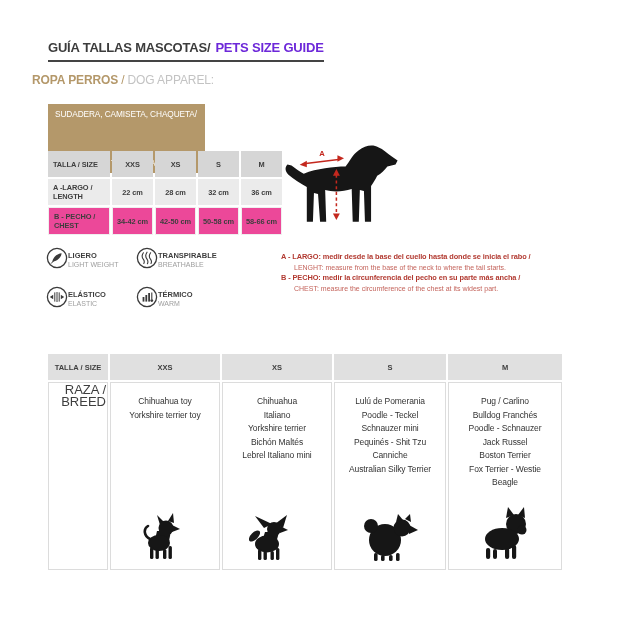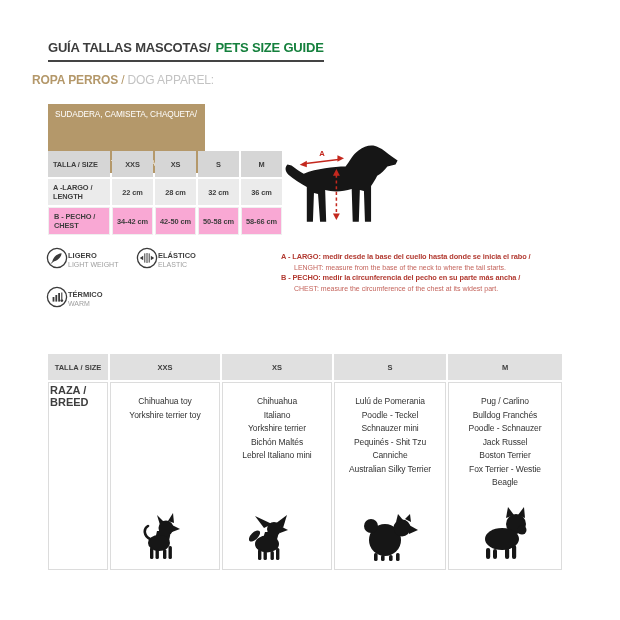--- a/index.html
+++ b/index.html
@@ -3,41 +3,41 @@
 <meta charset="utf-8">
 <style>
   html,body{margin:0;padding:0;background:#fff;}
   .sheet{position:relative;width:620px;height:620px;background:#ffffff;overflow:hidden;
          font-family:"Liberation Sans",sans-serif;-webkit-font-smoothing:antialiased;}
 
   
   .title{position:absolute;left:48px;top:40px;margin:0;font-size:13px;font-weight:700;
          letter-spacing:-0.2px;color:#3c3c3c;border-bottom:2px solid #444;padding-bottom:5px;
          width:fit-content;}
-  .title .t-en{color:#15803d;margin-left:5px;margin-top:16px;}
+  .title .t-en{color:#6d28d9;margin-left:5px;margin-top:16px;}
   .subtitle{position:absolute;left:32px;top:73px;font-size:12px;font-weight:700;
             color:#b4986a;letter-spacing:-0.1px;}
   .subtitle .s-sep{color:#b4986a;font-weight:400;margin:0 3px;}
   .subtitle .s-en{color:#c3c3c3;font-weight:400;}
 
   .badge{position:absolute;left:48px;top:104px;background:#b4986a;color:#fff;
          padding:5px 8px 5px 7px;width:fit-content;line-height:10.5px;}
   .badge .b1{font-size:8.3px;font-weight:400;letter-spacing:-0.1px;}
   .badge .b2{font-size:8.3px;font-weight:400;letter-spacing:-0.1px;margin-top:38px;}
 
   
   table{border-collapse:separate;border-spacing:2px;}
   .size-table{position:absolute;left:46px;top:149px;table-layout:fixed;}
   .size-table td{height:24px;text-align:center;vertical-align:middle;
                  font-size:7.4px;font-weight:700;color:#3e3e3e;letter-spacing:-0.1px;}
   .size-table td.lbl{width:54px;text-align:left;padding-left:5px;}
   .size-table td.val{width:37px;}
   .size-table tr.st-head td{background:#d6d6d6;}
   .size-table tr.st-a td{background:#ebebeb;}
-  .size-table tr.st-b td{background:#f9a8d4;border:1px solid #efefef;}
+  .size-table tr.st-b td{background:#ec4899;border:1px solid #efefef;}
 
   
   .diagram{position:absolute;left:278px;top:138px;width:128px;height:102px;}
 
   
   .features{position:absolute;left:46px;top:247px;display:grid;
             grid-template-columns:90px 150px;row-gap:17px;}
   .feature{display:flex;align-items:flex-end;}
   .f-icon{width:22px;height:22px;flex:0 0 auto;}
   .f-es{font-size:7.5px;font-weight:700;color:#3e3e3e;line-height:9px;}
@@ -50,22 +50,22 @@
 
   
   .breed-table{position:absolute;left:46px;top:352px;table-layout:fixed;}
   .breed-table tr.bt-head td{height:24px;background:#e0e0e0;text-align:center;
         vertical-align:middle;font-size:7.5px;font-weight:700;color:#3e3e3e;}
   .breed-table td.c0{width:56px;} .breed-table td.c1{width:106px;}
   .breed-table td.c2{width:106px;} .breed-table td.c3{width:108px;}
   .breed-table td.c4{width:110px;}
   .breed-table tr.bt-body td{height:184px;background:#fff;border:1px solid #dcdcdc;
         vertical-align:top;position:relative;}
-  .breed-table td.raza{vertical-align:middle;text-align:left;font-size:11px;
-        font-weight:700;color:#3e3e3e;line-height:12px;}
+  .breed-table td.raza{vertical-align:middle;text-align:right;font-size:13px;
+        font-weight:400;color:#3e3e3e;line-height:12px;}
   .breeds{padding-top:11px;text-align:center;font-size:8.5px;color:#333;
           line-height:13.5px;letter-spacing:-0.1px;}
   .cell-dog{position:absolute;bottom:8px;left:50%;transform:translateX(-50%);}
 </style>
 </head>
 <body>
 
 <div class="sheet">
 
   <h1 class="title"><span class="t-es">GUÍA TALLAS MASCOTAS/</span><span class="t-en">PETS SIZE GUIDE</span></h1>
@@ -121,20 +121,34 @@
   <div class="features">
     <div class="feature">
       <svg class="f-icon" viewBox="0 0 22 22">
         <circle cx="11" cy="11" r="9.6" fill="none" stroke="#3a3a3a" stroke-width="1.3"></circle>
         <path d="M6.2,14.6 C7.2,10 11,6.6 15.6,6.2 C15.2,10.4 11.4,13.8 6.8,14.8 Z" fill="#3a3a3a"></path>
         <path d="M5,16.6 L10,11.4" stroke="#3a3a3a" stroke-width="1" fill="none"></path>
       </svg>
       <div>
         <div class="f-es">LIGERO</div>
         <div class="f-en">LIGHT WEIGHT</div>
+      </div>
+    </div>
+    <div class="feature">
+      <svg class="f-icon" viewBox="0 0 22 22">
+        <circle cx="11" cy="11" r="9.6" fill="none" stroke="#3a3a3a" stroke-width="1.3"></circle>
+        <g stroke="#3a3a3a" stroke-width="1.1" fill="none" stroke-linecap="round">
+          <path d="M7.4,5.8 C5.8,8 5.8,10.4 7.4,12.4 C8.6,14 8.6,15 7.8,16.4"></path>
+          <path d="M11,5.2 C9.4,7.6 9.4,10.2 11,12.2 C12.2,13.8 12.2,15.2 11.4,16.8"></path>
+          <path d="M14.6,5.8 C13,8 13,10.4 14.6,12.4 C15.8,14 15.8,15 15,16.4"></path>
+        </g>
+      </svg>
+      <div>
+        <div class="f-es">TRANSPIRABLE</div>
+        <div class="f-en">BREATHABLE</div>
       </div>
     </div>
     <div class="feature">
       <svg class="f-icon" viewBox="0 0 22 22">
         <circle cx="11" cy="11" r="9.6" fill="none" stroke="#3a3a3a" stroke-width="1.3"></circle>
         <g stroke="#3a3a3a" stroke-width="1" fill="none">
           <path d="M8.8,6.4 L8.8,15.6"></path>
             <path d="M11,6 L11,16"></path>
             <path d="M13.2,6.4 L13.2,15.6"></path>
         </g>

